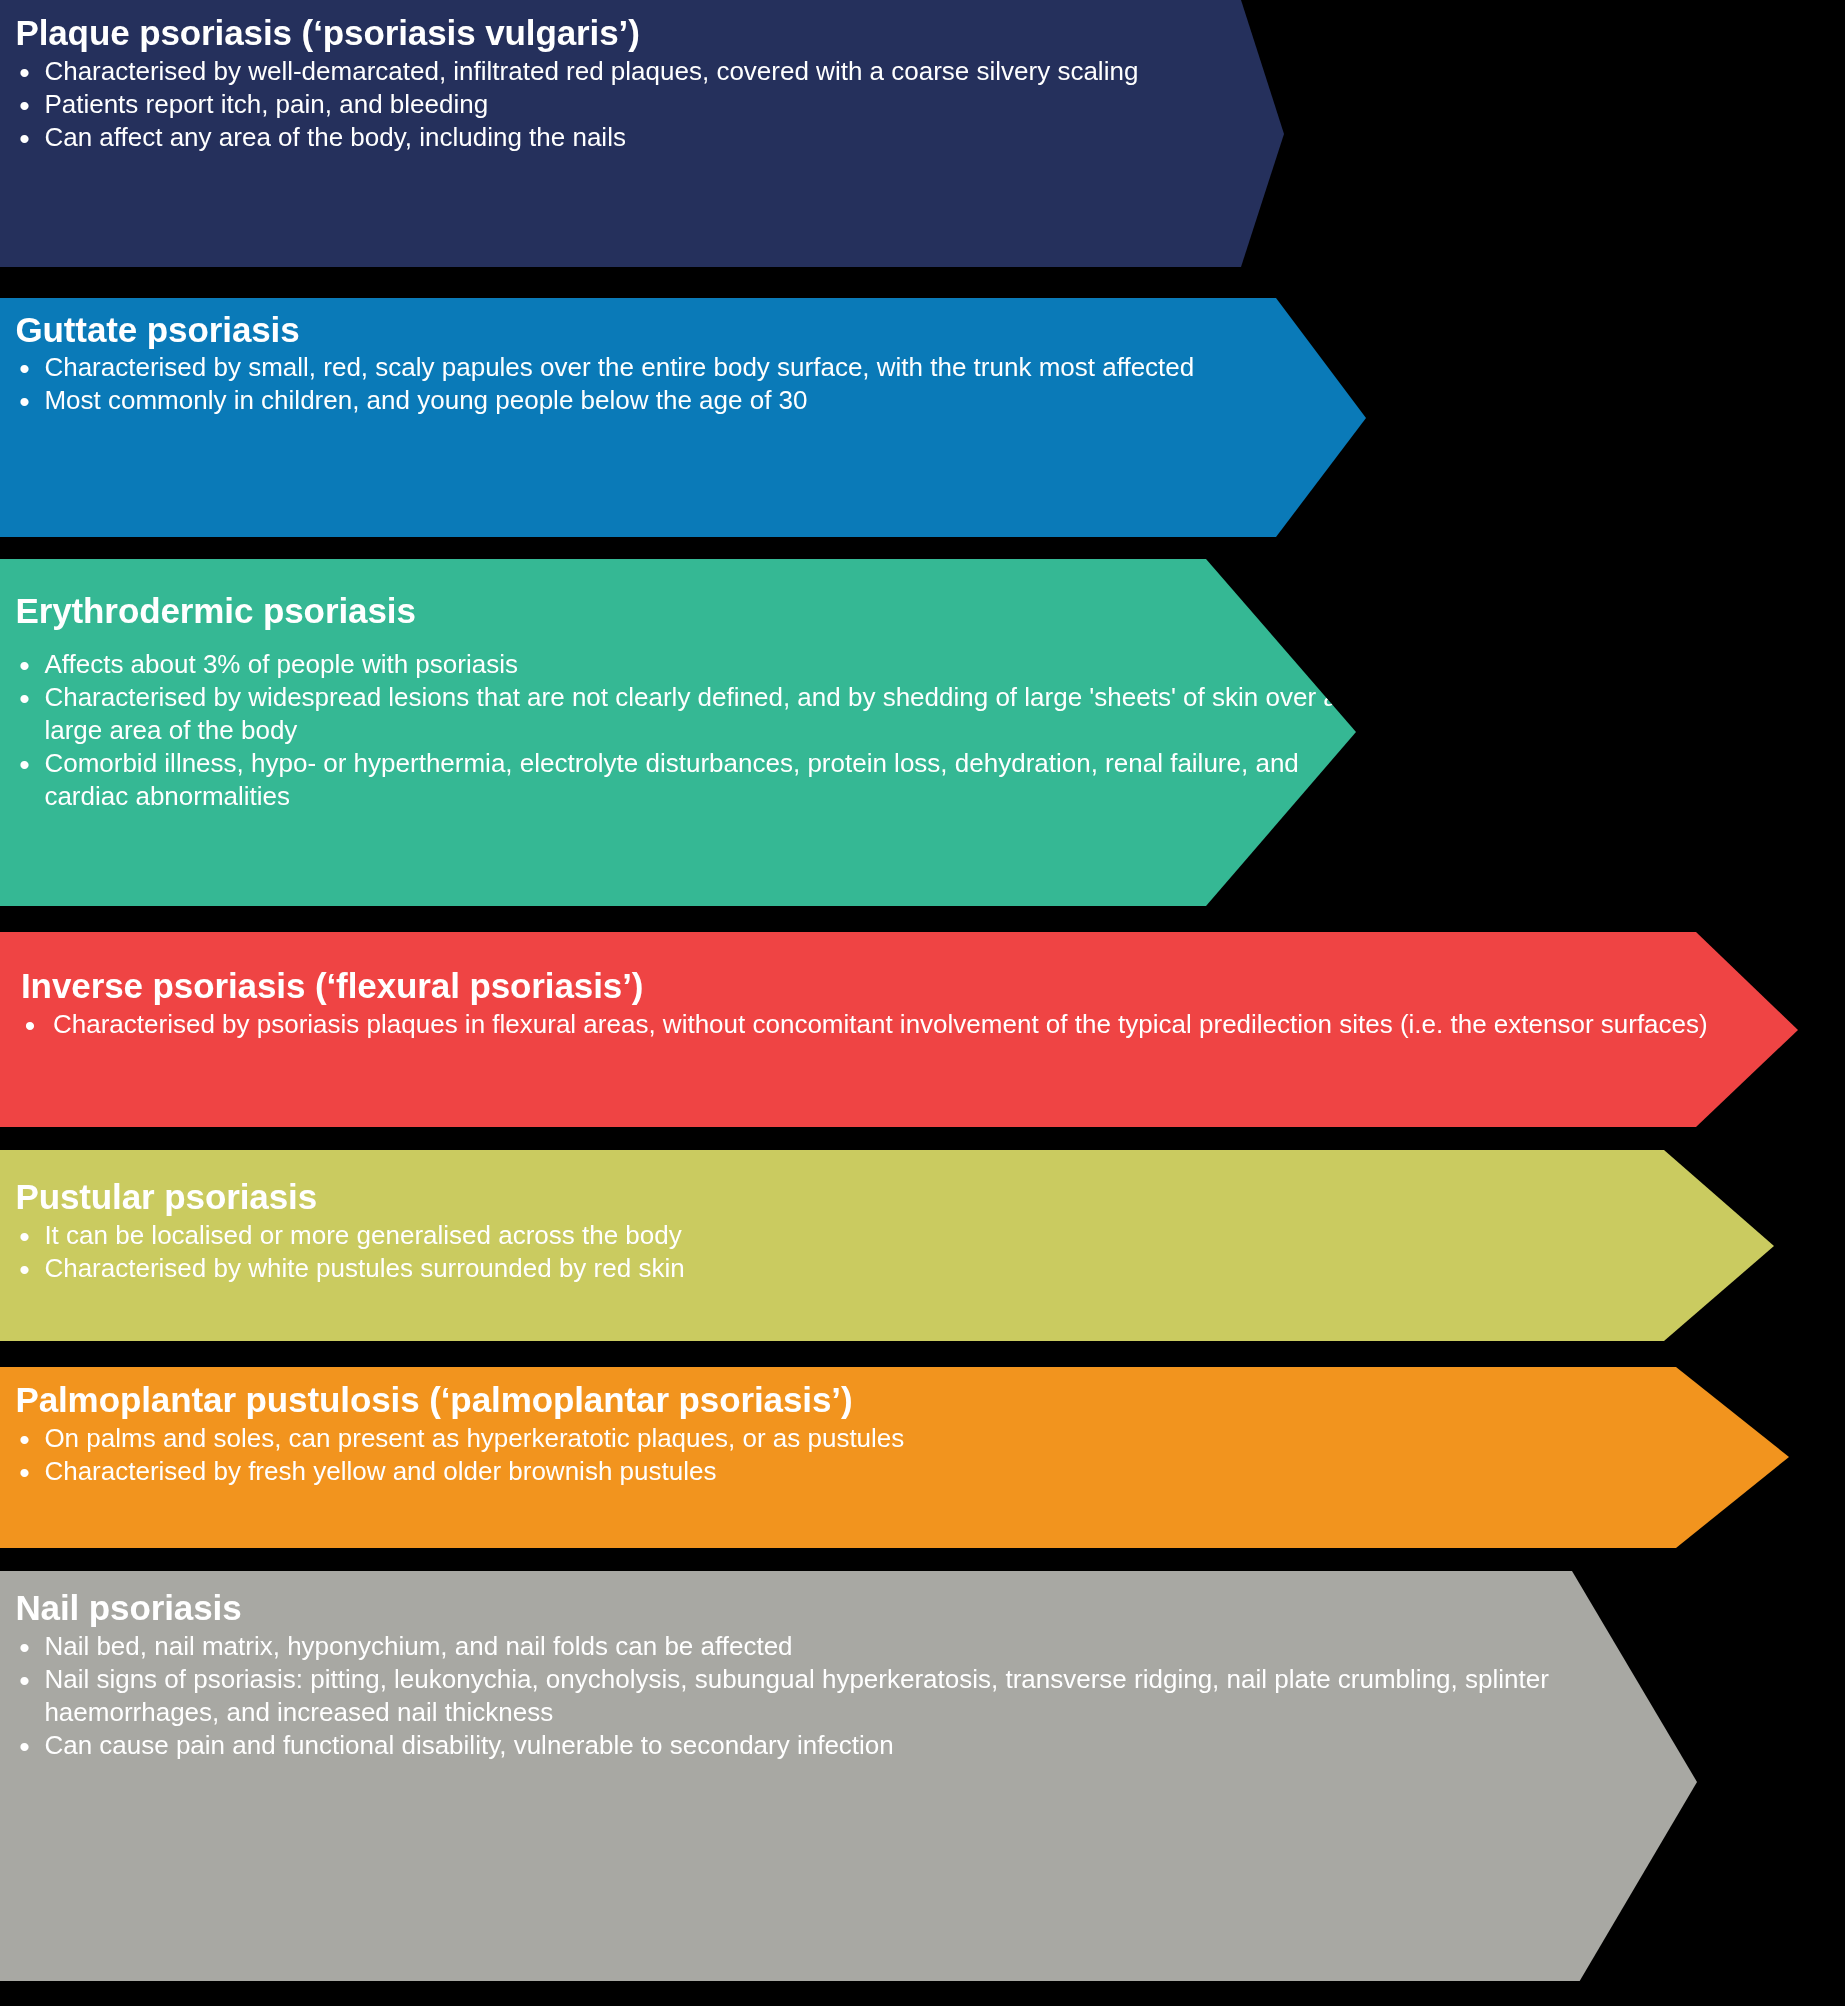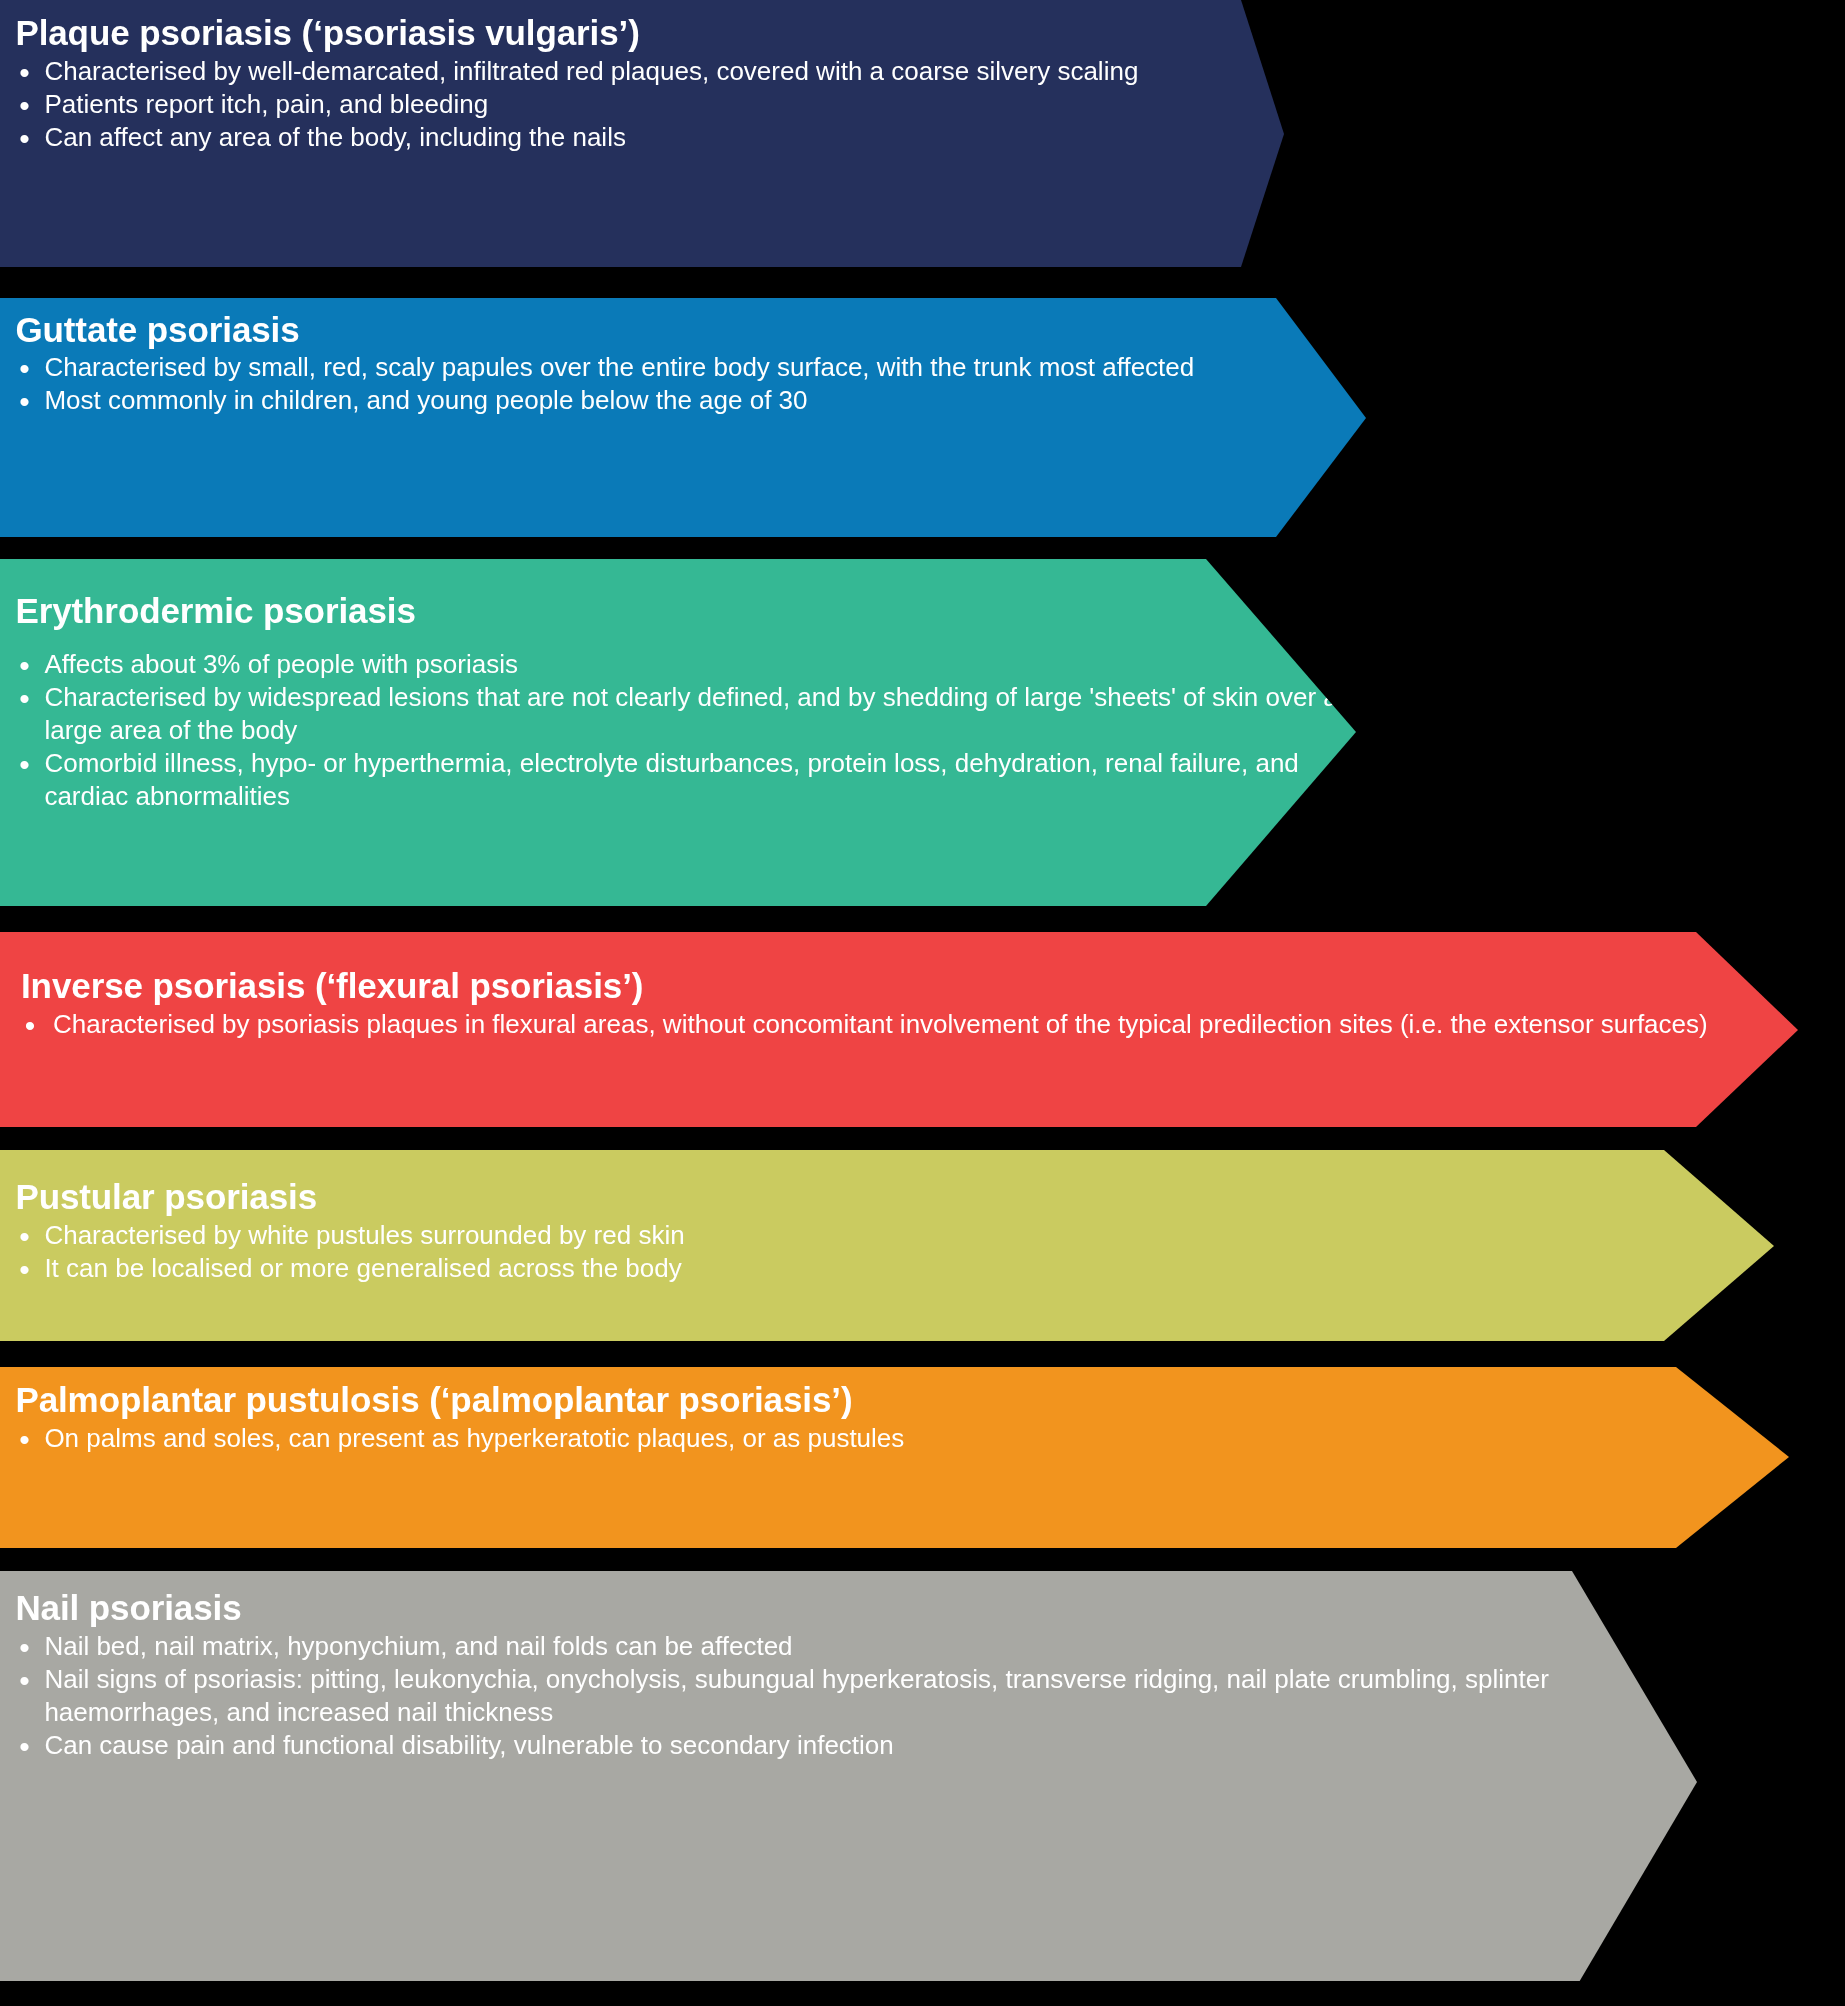--- a/index.html
+++ b/index.html
@@ -122,31 +122,32 @@
     <ul class="bullet-list">
       <li class="bullet-item">Characterised by psoriasis plaques in flexural areas, without concomitant involvement of the typical predilection sites (i.e. the extensor surfaces)</li>
     </ul>
   </div>
 </div>
 
 <div class="chevron b5" style="background: rgb(202, 203, 96);">
   <div class="chev-inner">
     <div class="band-title">Pustular psoriasis</div>
     <ul class="bullet-list">
+      <li class="bullet-item">It can be localised or more generalised across the body</li>
       <li class="bullet-item">Characterised by white pustules surrounded by red skin</li>
-      <li class="bullet-item">It can be localised or more generalised across the body</li>
     </ul>
   </div>
 </div>
 
 <div class="chevron b6" style="background: rgb(242, 148, 30);">
   <div class="chev-inner">
     <div class="band-title">Palmoplantar pustulosis (‘palmoplantar psoriasis’)</div>
     <ul class="bullet-list">
       <li class="bullet-item">On palms and soles, can present as hyperkeratotic plaques, or as pustules</li>
+      <li class="bullet-item">Characterised by fresh yellow and older brownish pustules</li>
     </ul>
   </div>
 </div>
 
 <div class="chevron b7" style="background: rgb(168, 168, 163);">
   <div class="chev-inner">
     <div class="band-title">Nail psoriasis</div>
     <ul class="bullet-list">
       <li class="bullet-item">Nail bed, nail matrix, hyponychium, and nail folds can be affected</li>
       <li class="bullet-item">Nail signs of psoriasis: pitting, leukonychia, onycholysis, subungual hyperkeratosis, transverse ridging, nail plate crumbling, splinter haemorrhages, and increased nail thickness</li>

